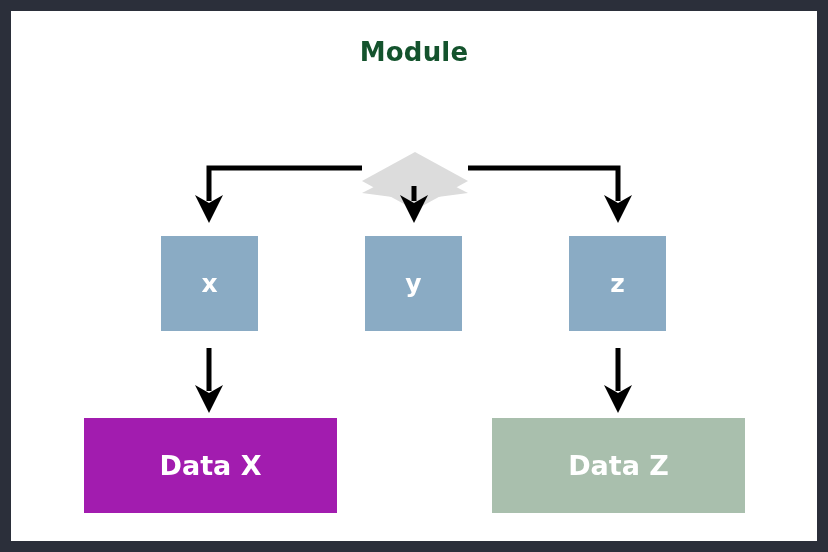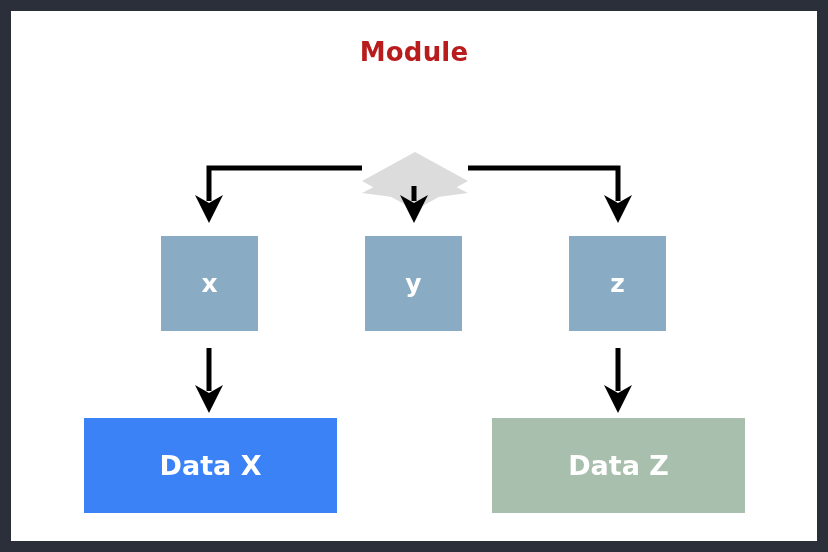--- a/index.html
+++ b/index.html
@@ -35,21 +35,21 @@
     height: 530px;
   }
   .title {
     position: absolute;
     left: 0;
     top: 26px;
     width: 806px;
     text-align: center;
     font-size: 26px;
     font-weight: bold;
-    color: #b91c1c;
+    color: #14532d;
     letter-spacing: 0.2px;
   }
   .node {
     position: absolute;
     display: flex;
     align-items: center;
     justify-content: center;
     color: #ffffff;
     font-weight: bold;
     box-sizing: border-box;
@@ -122,21 +122,21 @@
       </div>
 
       <div class="node proc n1" style="background:#8aabc4">
         <span>y</span>
       </div>
 
       <div class="node proc n2" style="background:#8aabc4">
         <span>z</span>
       </div>
 
-      <div class="node datastore d0" style="background:#3b82f6">
+      <div class="node datastore d0" style="background:#a21caf">
         <span>Data X</span>
       </div>
 
       <div class="node datastore d1" style="background:#a9bfad">
         <span>Data Z</span>
       </div>
 
     </div>
   </div>
 </div>

